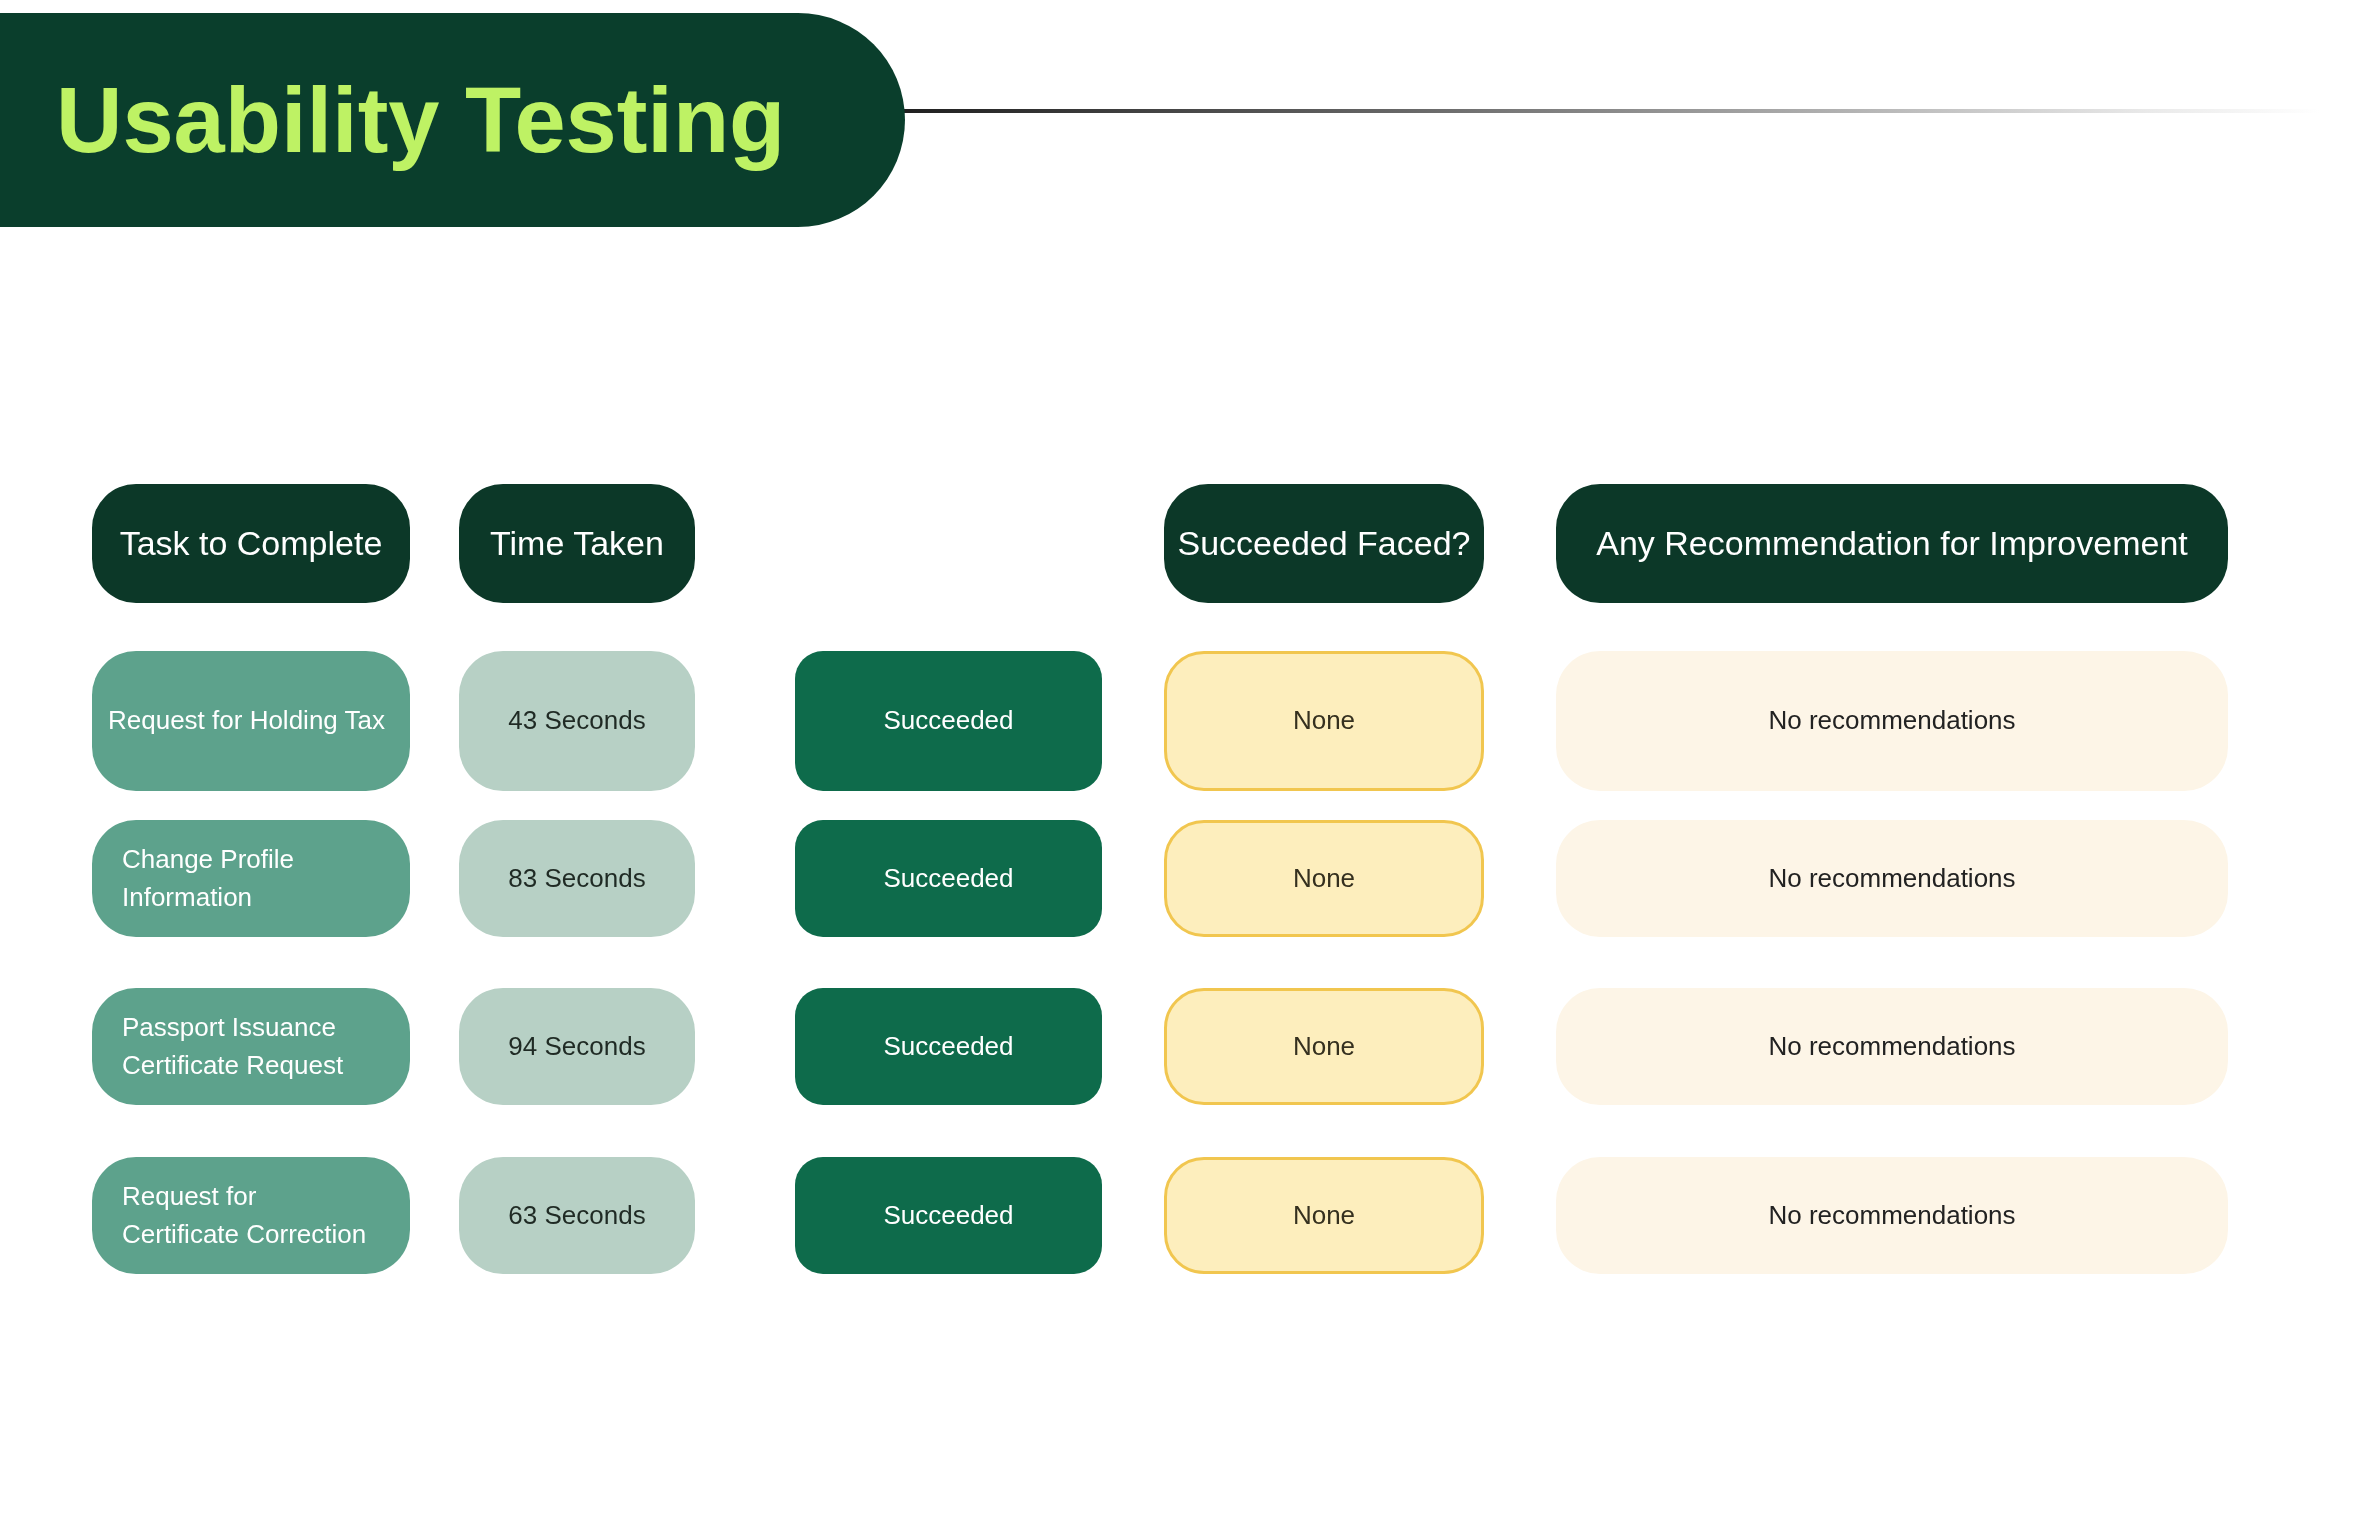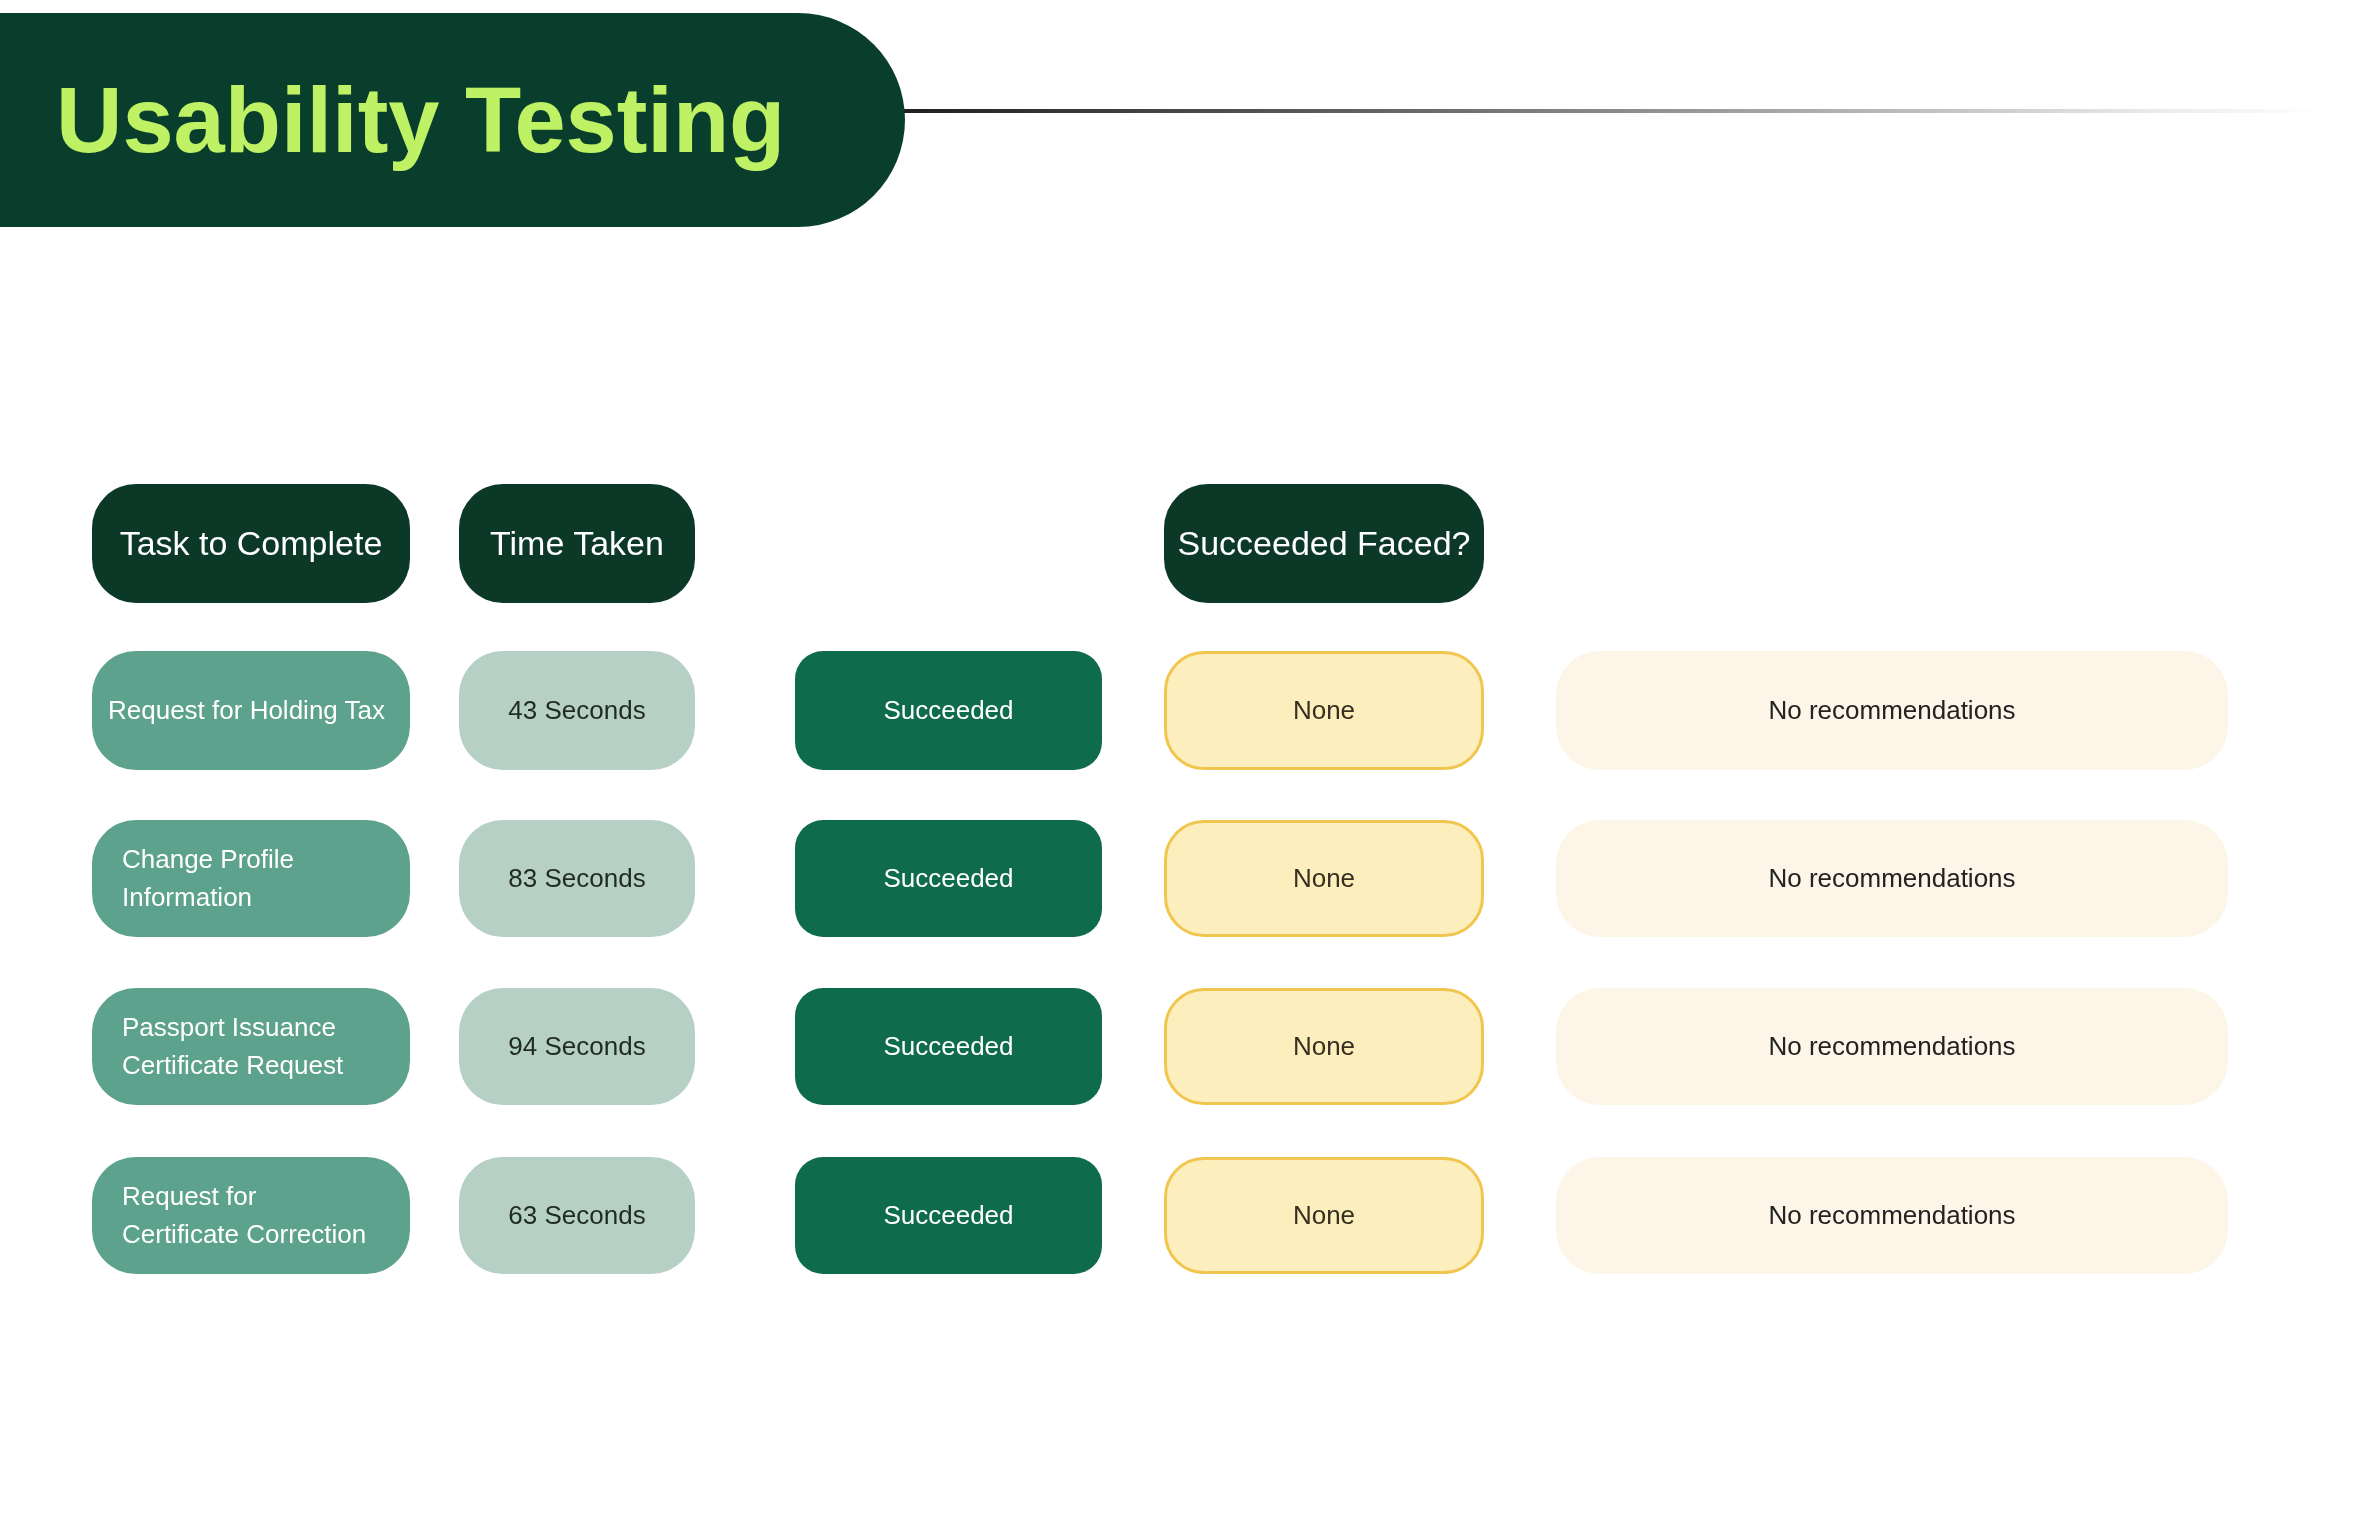--- a/index.html
+++ b/index.html
@@ -62,21 +62,21 @@
 
   
   .col-task     { left: 92px;   width: 318px; }
   .col-time     { left: 459px;  width: 236px; }
   .col-success  { left: 795px;  width: 307px; }
   .col-problems { left: 1164px; width: 320px; }
   .col-rec      { left: 1556px; width: 672px; }
 
   
   .rowh { top: 484px;  height: 119px; }
-  .r0   { top: 651px;  height: 119px; }
+  .r0   { top: 651px;  height: 140px; }
   .r1   { top: 820px;  height: 117px; }
   .r2   { top: 988px;  height: 117px; }
   .r3   { top: 1157px; height: 117px; }
 
   
   .header-pill {
     background: var(--header-green, #0c3828);
     color: #ffffff;
     font-size: 34px;
     font-weight: 400;
@@ -124,20 +124,21 @@
 
   <div class="divider"></div>
 
   <div class="banner">
     <div class="banner-title">Usability Testing</div>
   </div>
 
   <div class="pill header-pill col-task rowh">Task to Complete</div>
   <div class="pill header-pill col-time rowh">Time Taken</div>
   <div class="pill header-pill col-problems rowh">Succeeded Faced?</div>
+  <div class="pill header-pill col-rec rowh">Any Recommendation for Improvement</div>
 
   <div class="pill task-pill first col-task r0">Request for Holding Tax</div>
   <div class="pill time-pill col-time r0">43 Seconds</div>
   <div class="pill success-pill col-success r0">Succeeded</div>
   <div class="pill problem-pill col-problems r0">None</div>
   <div class="pill rec-pill col-rec r0">No recommendations</div>
 
   <div class="pill task-pill col-task r1">Change Profile
 Information</div>
   <div class="pill time-pill col-time r1">83 Seconds</div>

